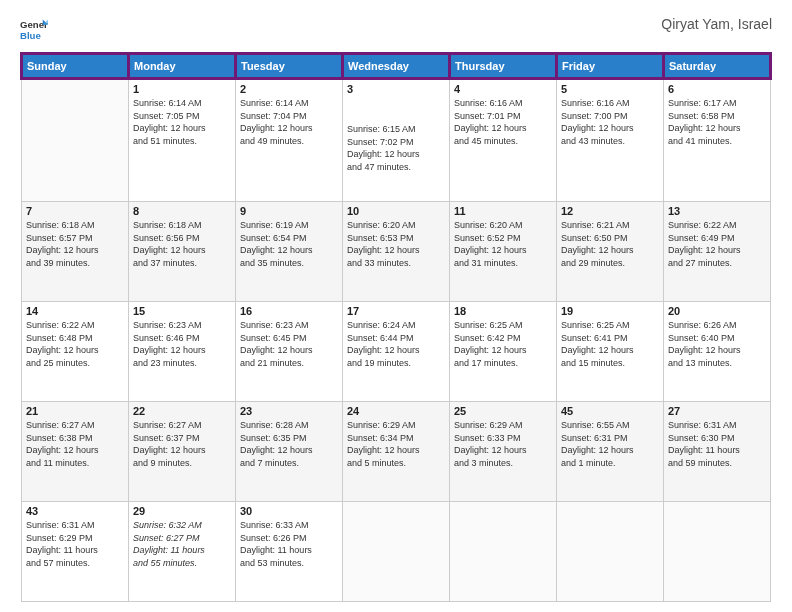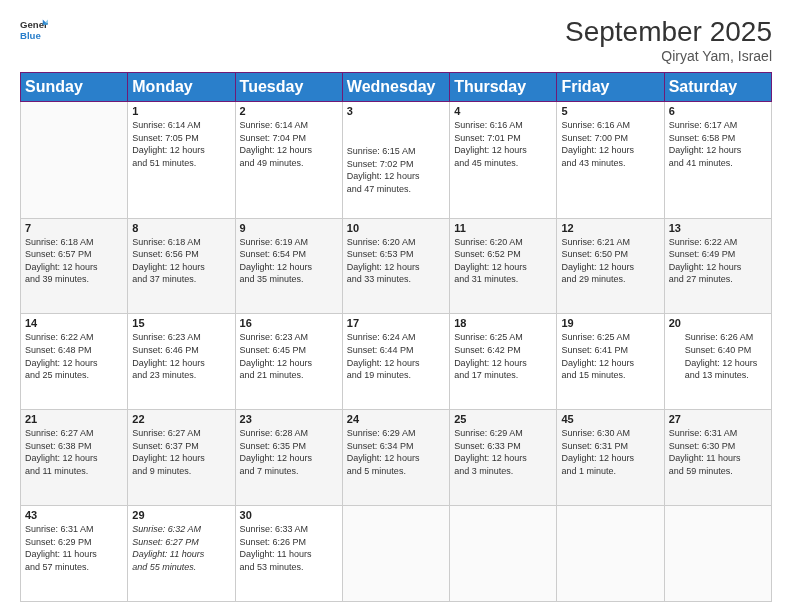--- a/index.html
+++ b/index.html
@@ -47,25 +47,25 @@
     .calendar {
       flex: 1;
       border: 1px solid #ccc;
       border-collapse: collapse;
       width: 100%;
       table-layout: fixed;
     }
     .calendar th {
       background-color: #2a7fcb;
       color: #fff;
-      font-size: 16px;
+      font-size: 11px;
       font-weight: bold;
       padding: 5px 4px;
       text-align: left;
-      border: 1px solid #701a75;
+      border: 3px solid #701a75;
     }
     .calendar td {
       border: 1px solid #ccc;
       vertical-align: top;
       padding: 3px 4px;
       font-size: 9.5px;
       color: #333;
       height: 80px;
     }
     .day-num {
@@ -93,21 +93,20 @@
   <div class="header">
     <div class="logo">
       <svg class="logo-icon" viewBox="0 0 32 32">
         <text x="0" y="14" font-size="11" font-weight="bold" fill="#333">General</text>
         <text x="0" y="26" font-size="11" font-weight="bold" fill="#2a7fcb">Blue</text>
         <polygon points="26,4 32,10 26,10" fill="#2a7fcb"></polygon>
         <polygon points="26,10 32,10 32,4" fill="#4aa8e0" opacity="0.6"></polygon>
       </svg>
     </div>
     <div class="title-block">
-      <div class="month-title">September 2025</div>
       <div class="location">Qiryat Yam, Israel</div>
     </div>
   </div>
 
   <table class="calendar">
     <thead>
       <tr>
         <th>Sunday</th>
         <th>Monday</th>
         <th>Tuesday</th>
@@ -252,21 +251,21 @@
           </td>
           <td>
             <div class="day-num">19</div>
             <div class="cell-text" style="white-space: pre-line;">Sunrise: 6:25 AM
 Sunset: 6:41 PM
 Daylight: 12 hours
 and 15 minutes.</div>
           </td>
           <td>
             <div class="day-num">20</div>
-            <div class="cell-text" style="white-space: pre-line; margin-left: 16px;">Sunrise: 6:26 AM
+            <div class="cell-text" style="white-space: pre-line;">Sunrise: 6:26 AM
 Sunset: 6:40 PM
 Daylight: 12 hours
 and 13 minutes.</div>
           </td>
         </tr>
         <tr class="row-shaded">
           <td>
             <div class="day-num">21</div>
             <div class="cell-text" style="white-space: pre-line;">Sunrise: 6:27 AM
 Sunset: 6:38 PM
@@ -296,21 +295,21 @@
           </td>
           <td>
             <div class="day-num">25</div>
             <div class="cell-text" style="white-space: pre-line;">Sunrise: 6:29 AM
 Sunset: 6:33 PM
 Daylight: 12 hours
 and 3 minutes.</div>
           </td>
           <td>
             <div class="day-num">45</div>
-            <div class="cell-text" style="white-space: pre-line;">Sunrise: 6:30 AM
+            <div class="cell-text" style="white-space: pre-line;">Sunrise: 6:55 AM
 Sunset: 6:31 PM
 Daylight: 12 hours
 and 1 minute.</div>
           </td>
           <td>
             <div class="day-num">27</div>
             <div class="cell-text" style="white-space: pre-line;">Sunrise: 6:31 AM
 Sunset: 6:30 PM
 Daylight: 11 hours
 and 59 minutes.</div>

